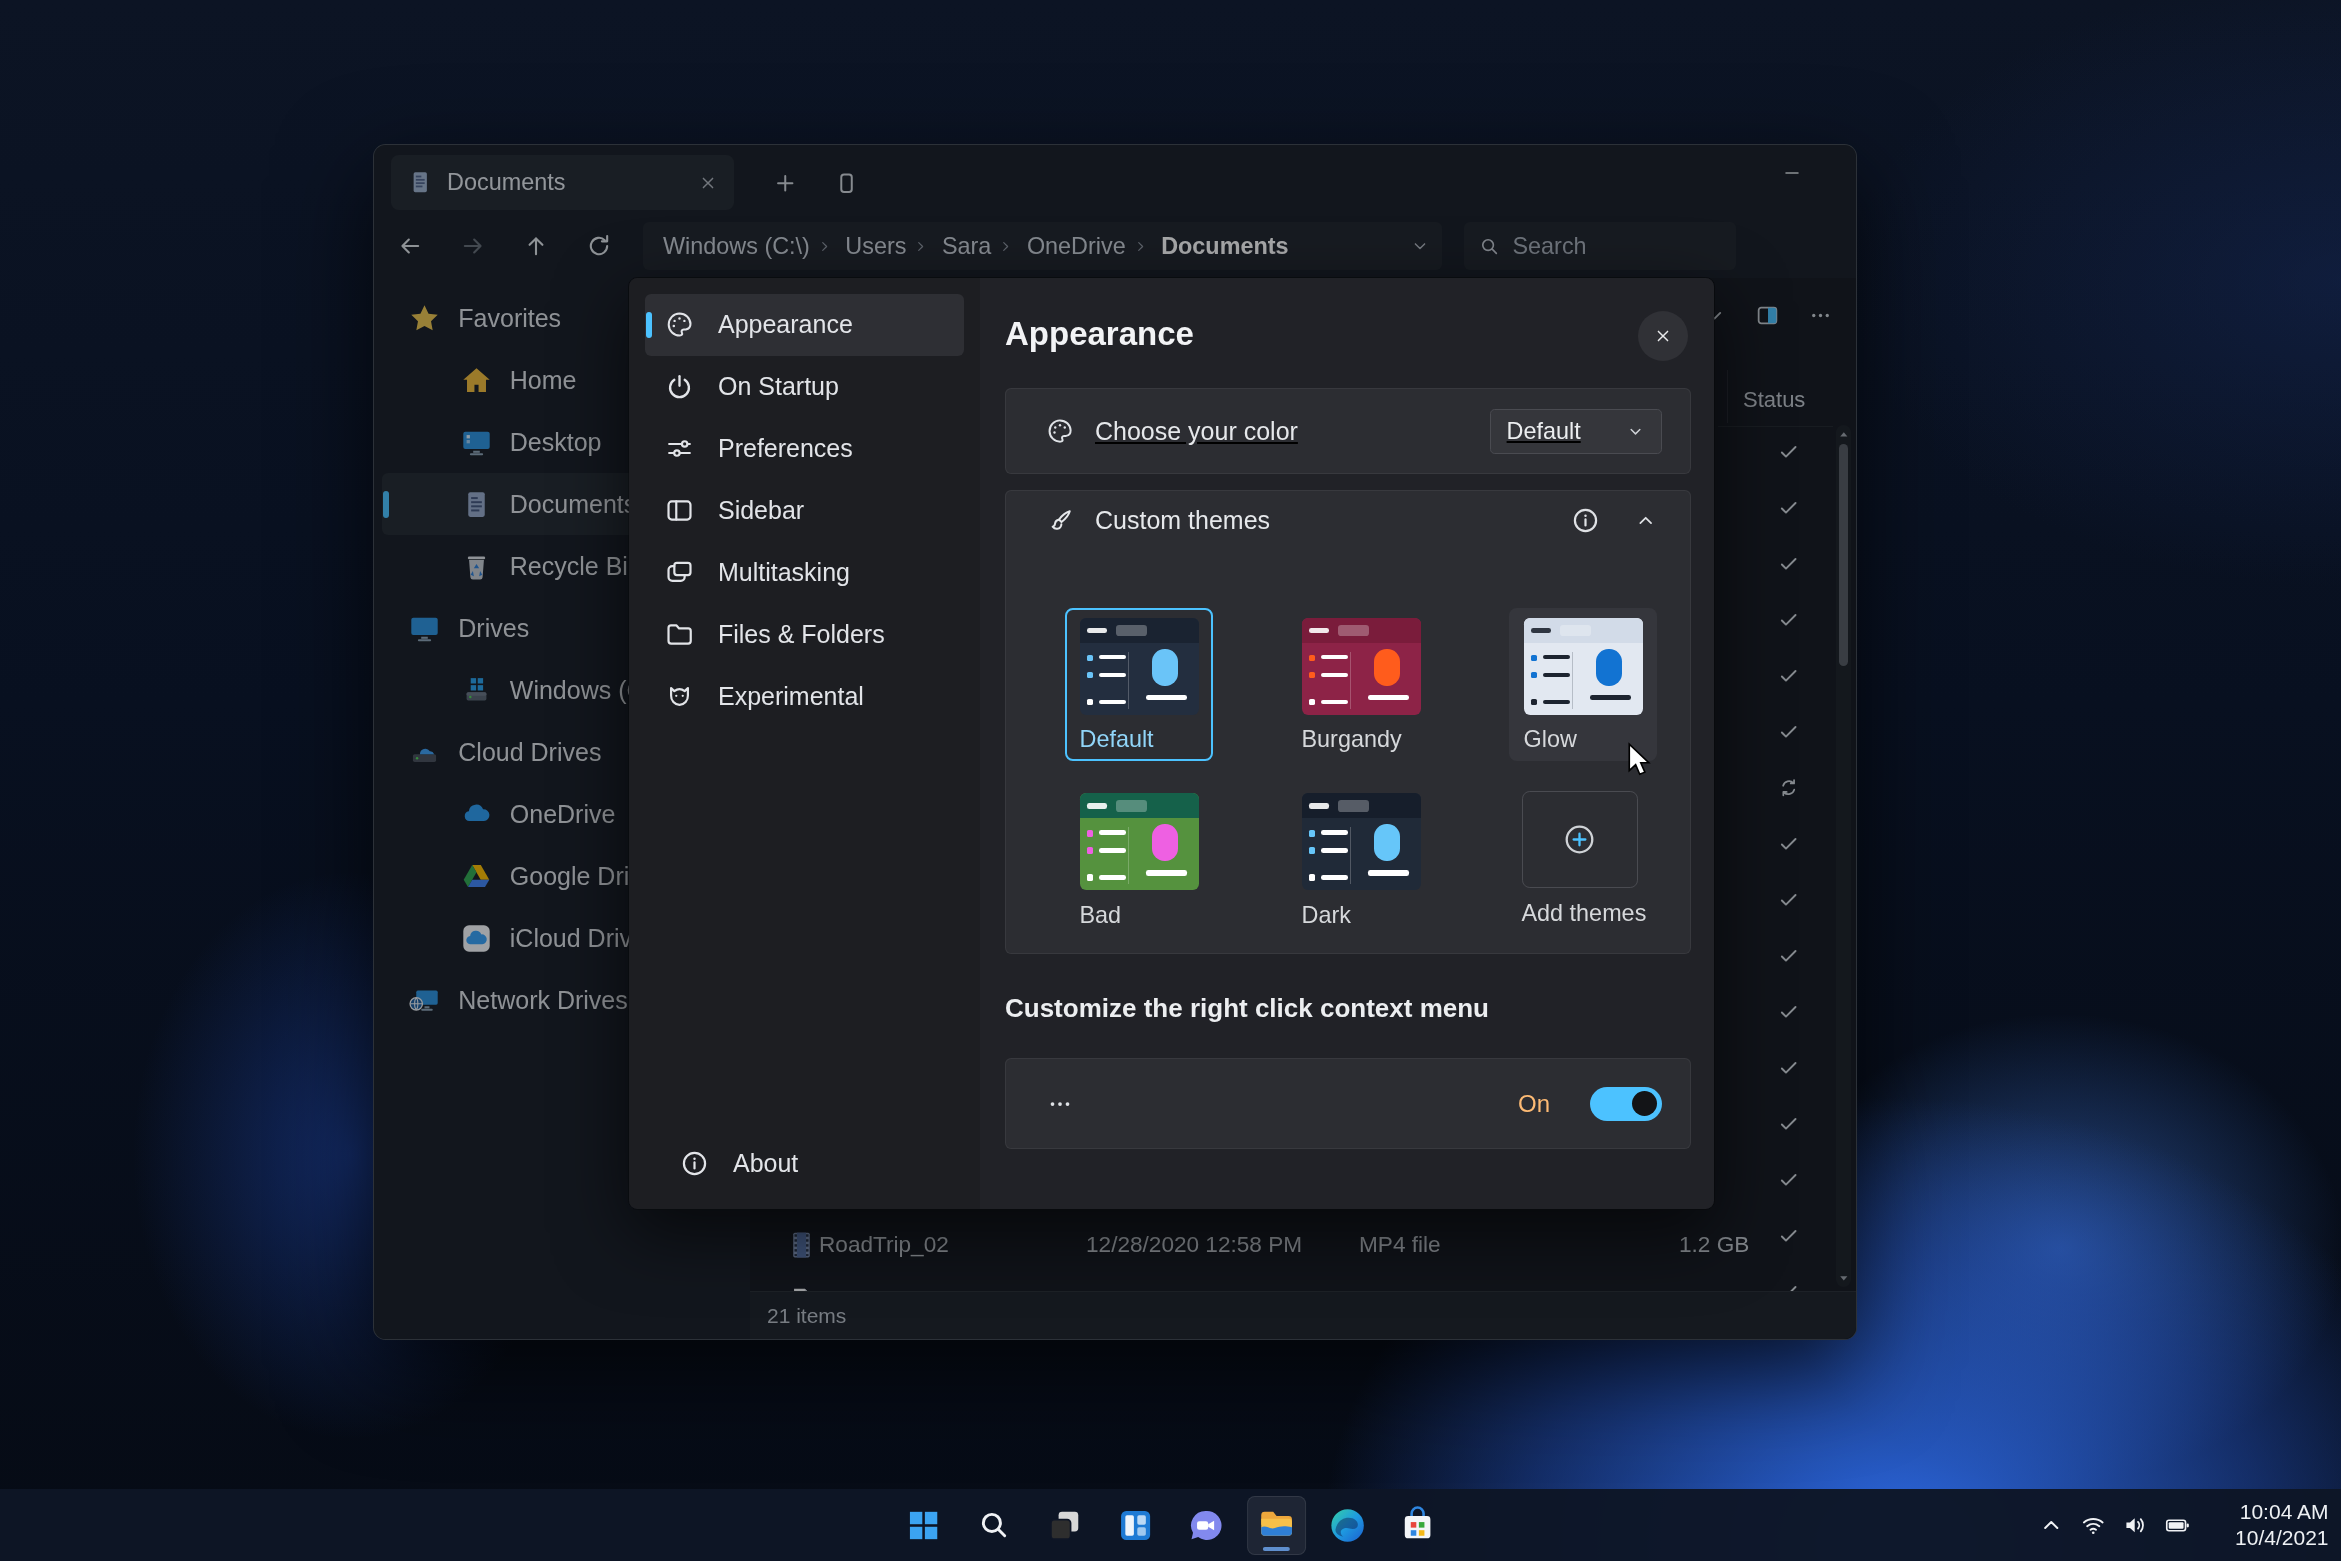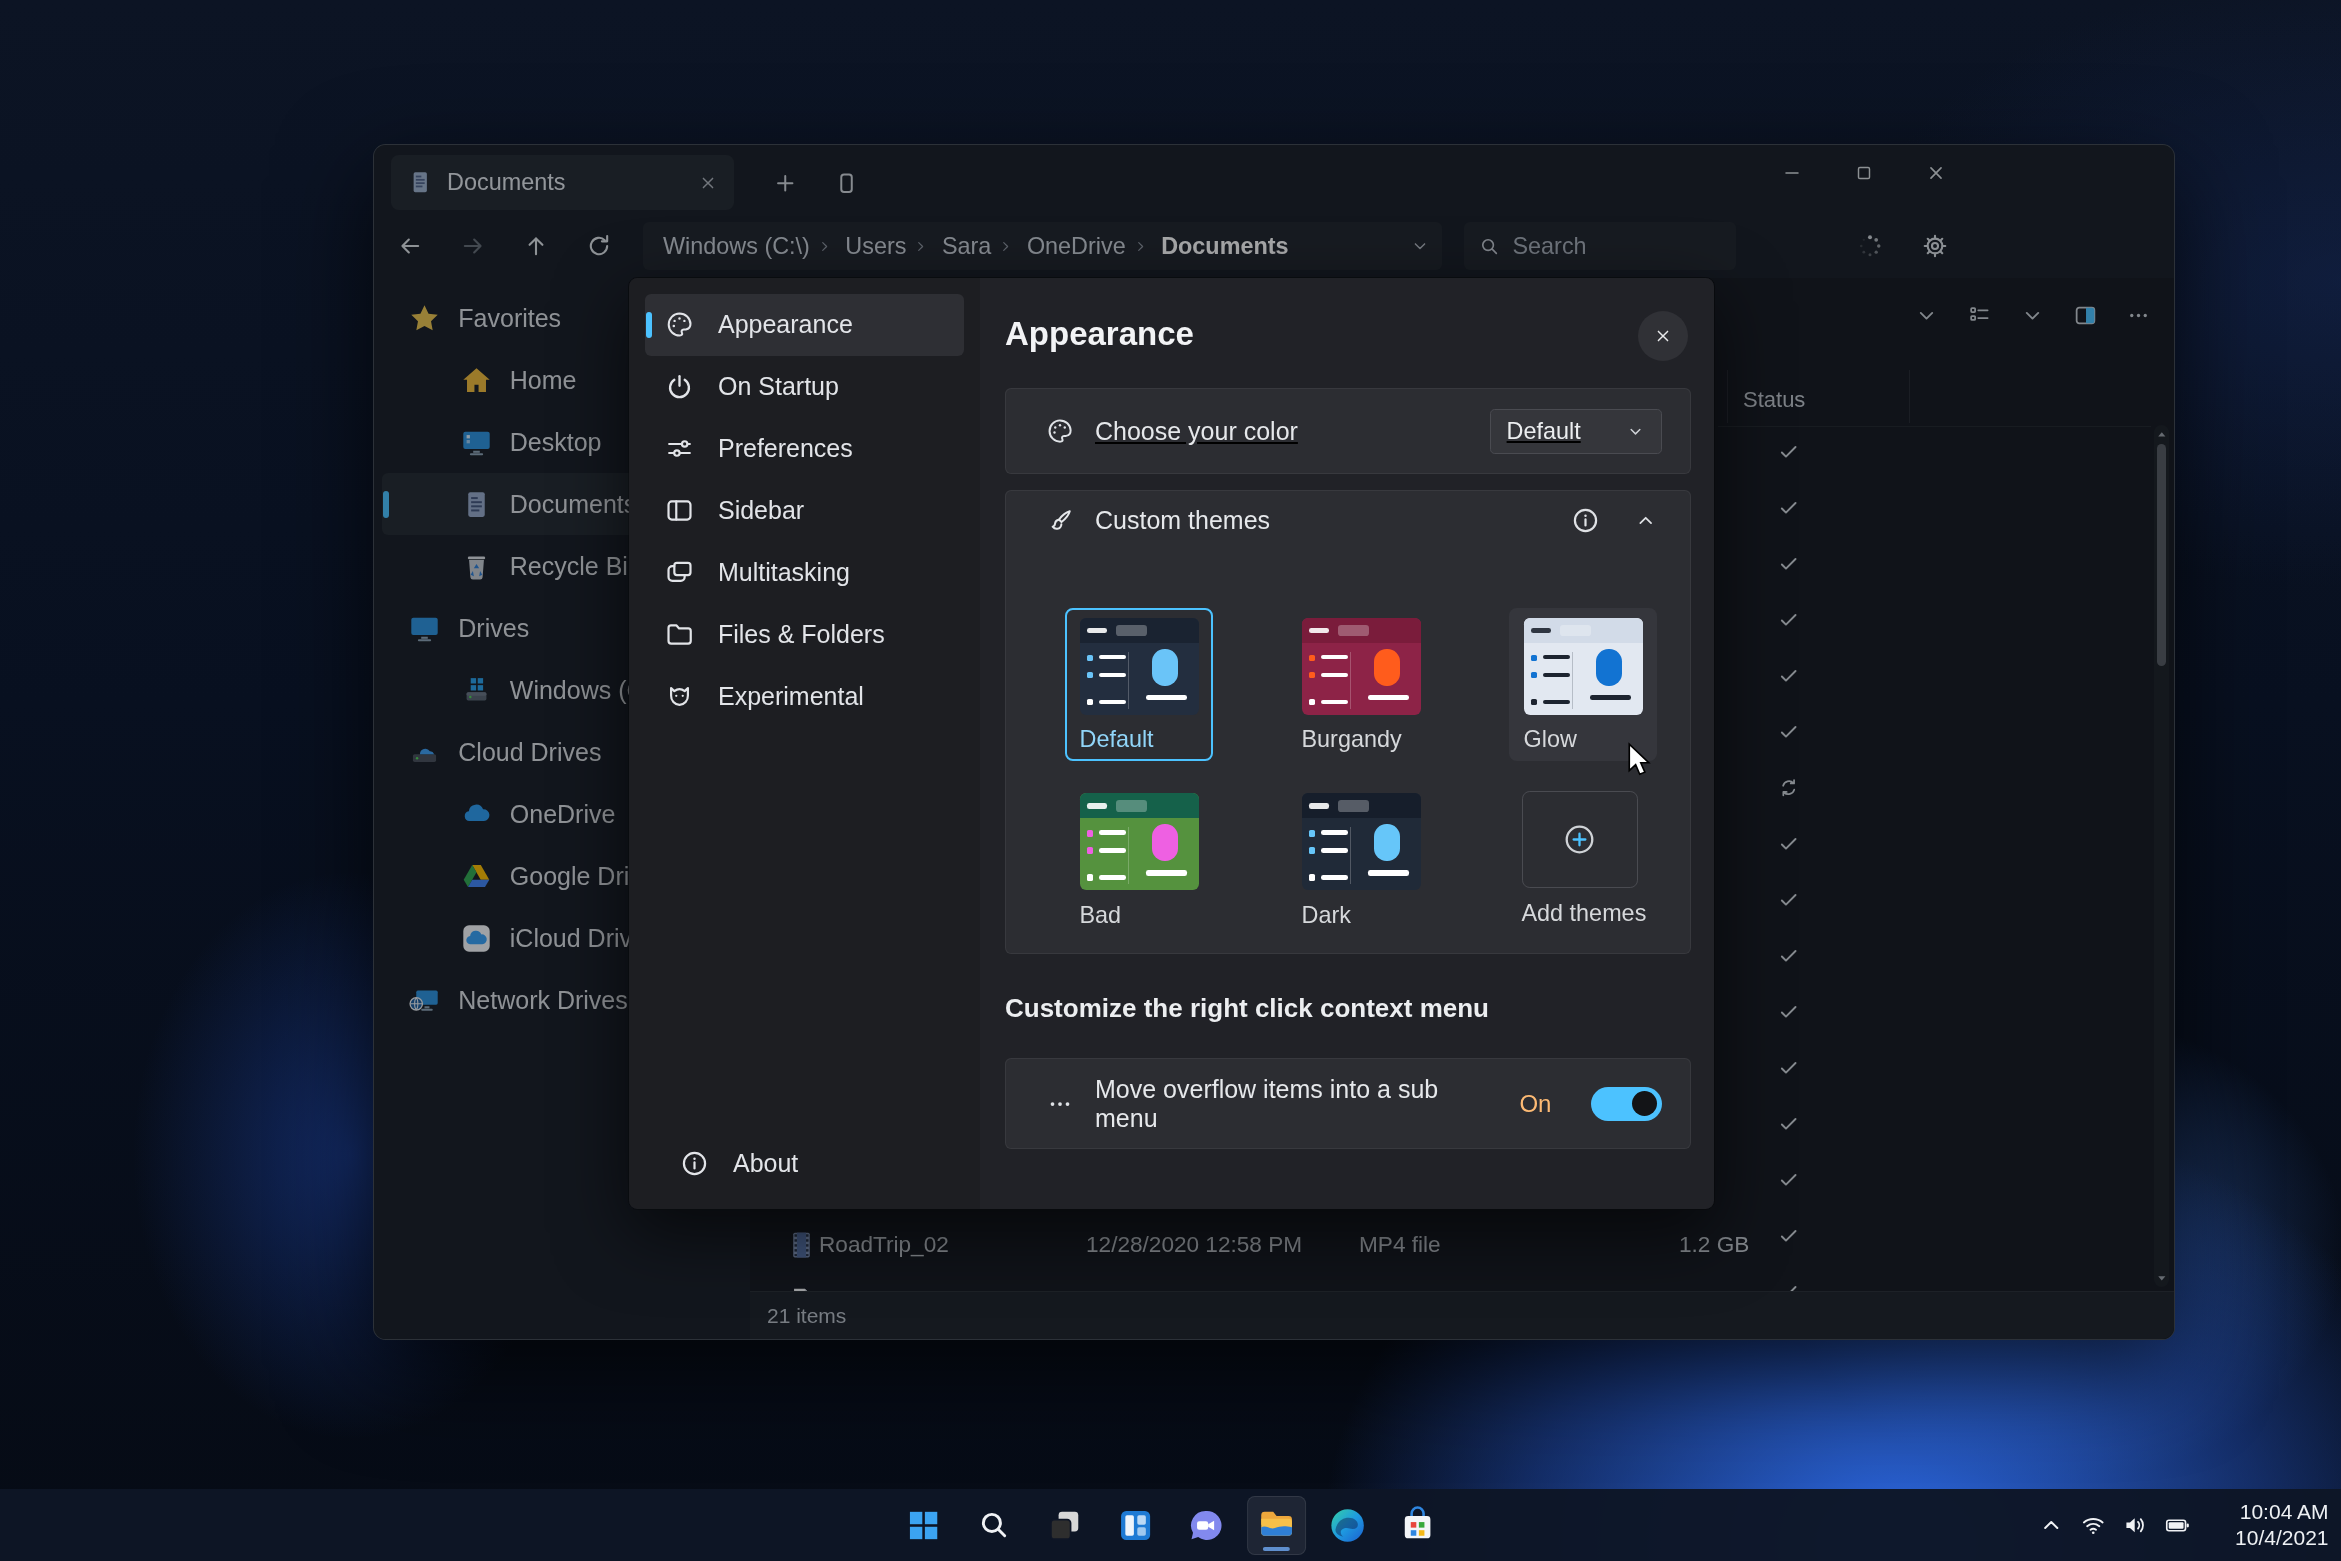--- a/index.html
+++ b/index.html
@@ -11,21 +11,21 @@
   .desktop { position:absolute; inset:0;
     background:
       radial-gradient(820px 640px at 81% 99%, rgba(47,110,238,.95), rgba(37,86,200,.45) 45%, rgba(20,40,100,0) 70%),
       radial-gradient(406px 336px at 88% 80%, rgba(70,135,250,.5), transparent 70%),
       radial-gradient(336px 437px at 15% 74%, rgba(33,77,190,.45), transparent 65%),
       radial-gradient(703px 437px at 100% 18%, rgba(22,42,92,.45), transparent 70%),
       linear-gradient(180deg,#0c1424 0%, #081020 45%, #060b15 100%);
   }
 
   
-  .window { position:absolute; left:373px; top:144px; width:1802px; height:1196px;
+  .window { position:absolute; left:373px; top:144px; width:1484px; height:1196px;
     background:#1b2028; border-radius:12.5px; border:0.8px solid rgba(255,255,255,.08);
     box-shadow:0 31px 94px rgba(0,0,0,.68); overflow:hidden; }
 
   .titlebar { position:absolute; left:0; top:0; right:0; height:75px; }
   .tab { position:absolute; left:17px; top:10px; width:343px; height:55px; background:#262b33;
     border-radius:7.8px; display:flex; align-items:center; padding:0 15.6px; gap:14px; }
   .tab-icon svg { width:26.5px; height:26.5px; }
   .tab-label { font-size:23.4px; color:#dfe3e9; flex:1; }
   .tab-close { color:#aeb4bc; } .tab-close svg { width:20px; height:20px; }
   .tb-btn { position:absolute; top:19px; width:42px; height:39px; color:#ccd1d8;
@@ -933,21 +933,20 @@
 
         <div class="card" id="card-ctx">
           <div class="cardrow">
             <span class="c-icon">
                 <svg viewBox="0 0 24 24" fill="currentColor">
                   <circle cx="6" cy="12" r="1.5"></circle>
                   <circle cx="12" cy="12" r="1.5"></circle>
                   <circle cx="18" cy="12" r="1.5"></circle>
                 </svg>
               </span>
-            <span>Move overflow items into a sub menu</span>
             <span class="on-label">On</span>
             <div class="toggle">
               <span class="knob"></span>
             </div>
           </div>
         </div>
       </div>
     </div>
 
   </div>

